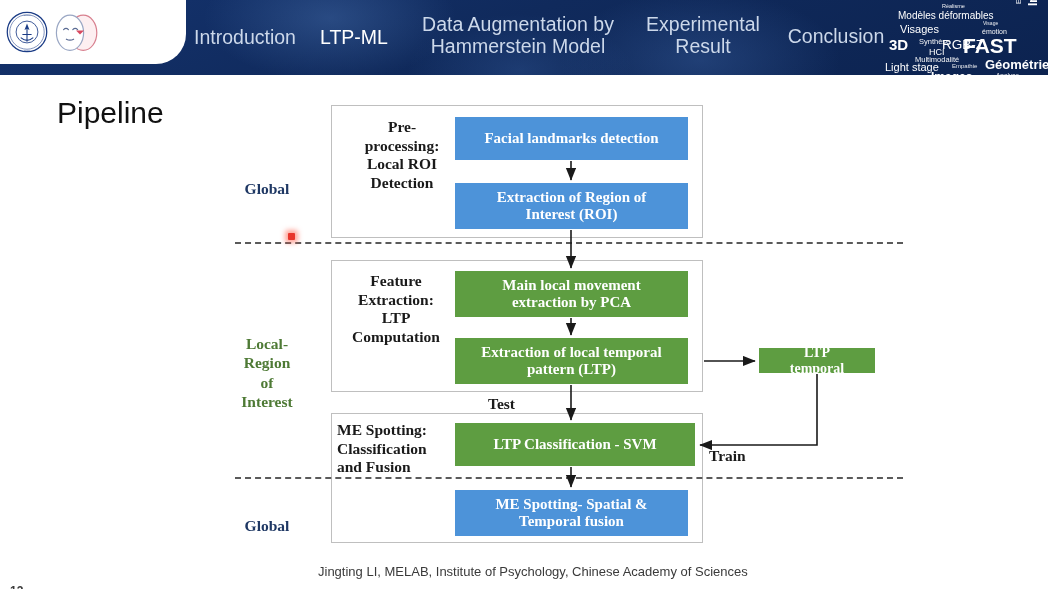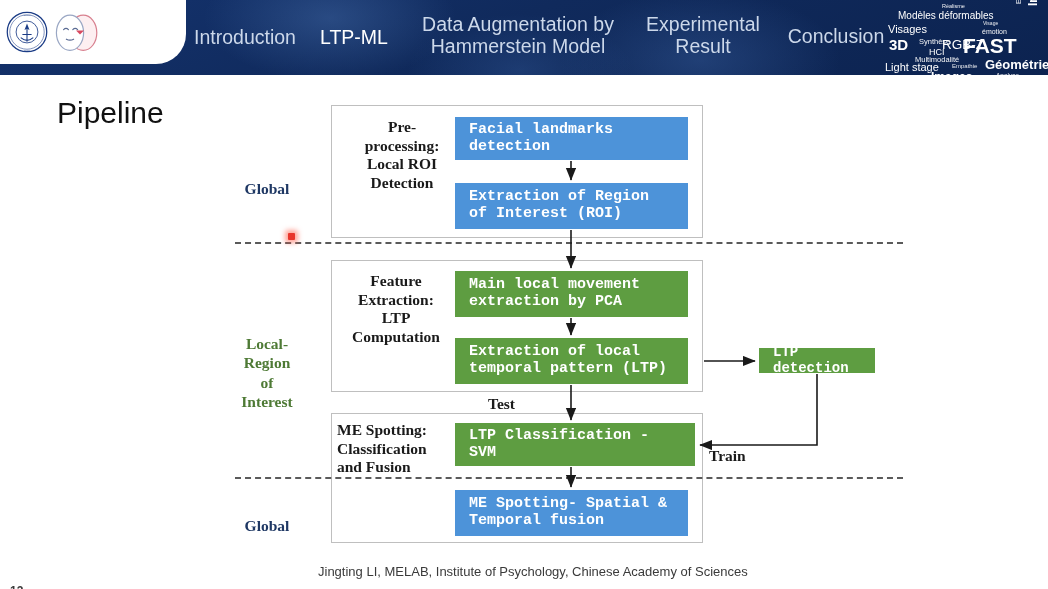--- a/index.html
+++ b/index.html
@@ -59,23 +59,23 @@
     font-size:30px;color:#111111;font-family:"Liberation Sans", sans-serif;
   }
   .stage-box{
     position:absolute;border:1px solid #bfbfbf;background:#ffffff;box-sizing:border-box;
   }
   #stage1{left:331px;top:105px;width:372px;height:133px;}
   #stage2{left:331px;top:260px;width:372px;height:132px;}
   #stage3{left:331px;top:413px;width:372px;height:130px;}
   .pbox{
     position:absolute;box-sizing:border-box;display:flex;
-    align-items:center;justify-content:center;text-align:left;
-    color:#ffffff;font-family:Liberation Mono, monospace;
-    font-weight:bold;font-size:15px;line-height:1.12;padding:2px 14px;
+    align-items:center;justify-content:center;text-align:center;
+    color:#ffffff;font-family:Liberation Serif, serif;
+    font-weight:bold;font-size:15px;line-height:1.12;padding:2px 23px;
   }
   .blue{background:#4D93D9;}
   .green{background:#5E9D41;}
   #b-landmarks{left:455px;top:117px;width:233px;height:43px;}
   #b-roi{left:455px;top:183px;width:233px;height:46px;}
   #b-pca{left:455px;top:271px;width:233px;height:46px;}
   #b-ltp{left:455px;top:338px;width:233px;height:46px;}
   #b-svm{left:455px;top:423px;width:240px;height:43px;}
   #b-fusion{left:455px;top:490px;width:233px;height:46px;}
   #b-ltpsel{left:759px;top:348px;width:116px;height:25px;font-size:14px;}
@@ -155,21 +155,21 @@
 
   <div class="navitem" id="nav-intro">Introduction</div>
   <div class="navitem active" id="nav-ltpml">LTP-ML</div>
   <div class="navitem" id="nav-daug">Data Augmentation by Hammerstein Model</div>
   <div class="navitem" id="nav-conc">Conclusion</div>
   <div class="navitem" id="nav-exp">Experimental Result</div>
 
   <div id="wordcloud">
       <span style="left: 58px; top: 1px; font-size: 5.5px; opacity: 0.95; font-weight: 400;">Réalisme</span>
       <span style="left: 14px; top: 8px; font-size: 10px; opacity: 1; font-weight: 400;">Modèles déformables</span>
-      <span style="left: 4px; top: 21px; font-size: 11px; opacity: 1; font-weight: 400;">Visages</span>
+      <span style="left: 16px; top: 21px; font-size: 11px; opacity: 1; font-weight: 400;">Visages</span>
       <span style="left: 58px; top: 19px; font-size: 13.5px; opacity: 1; font-weight: 400; margin-top: 16px;">RGB-Z</span>
       <span style="left: 99px; top: 18px; font-size: 5px; opacity: 0.9; font-weight: 400;">Visage</span>
       <span style="left: 98px; top: 26px; font-size: 7px; opacity: 0.95; font-weight: 400;">émotion</span>
       <span style="left: 131px; top: 2px; font-size: 7px; opacity: 0.95; font-weight: 400; transform: rotate(-90deg); transform-origin: left top;">Expression</span>
       <span style="left: 142px; top: 4px; font-size: 12px; opacity: 1; font-weight: 600; transform: rotate(-90deg); transform-origin: left top;">Interaction</span>
       <span style="left: 5px; top: 34px; font-size: 15px; opacity: 1; font-weight: 600; text-align: right;">3D</span>
       <span style="left: 35px; top: 35px; font-size: 7.5px; opacity: 0.95; font-weight: 400;">Synthèse</span>
       <span style="left: 45px; top: 45px; font-size: 9px; opacity: 1; font-weight: 400;">HCI</span>
       <span style="left: 79px; top: 32px; font-size: 21px; opacity: 1; font-weight: 600;">FAST</span>
       <span style="left: 31px; top: 53px; font-size: 7.5px; opacity: 0.95; font-weight: 400;">Multimodalité</span>
@@ -205,21 +205,21 @@
 <div class="slabel" id="l-me" style="white-space:pre-line;">ME Spotting:
 Classification
 and Fusion</div>
 
 <div class="pbox blue" id="b-landmarks">Facial landmarks detection</div>
 <div class="pbox blue" id="b-roi">Extraction of Region of Interest (ROI)</div>
 <div class="pbox green" id="b-pca">Main local movement extraction by PCA</div>
 <div class="pbox green" id="b-ltp">Extraction of local temporal pattern (LTP)</div>
 <div class="pbox green" id="b-svm">LTP Classification - SVM</div>
 <div class="pbox blue" id="b-fusion">ME Spotting- Spatial &amp; Temporal fusion</div>
-<div class="pbox green" id="b-ltpsel">LTP detection</div>
+<div class="pbox green" id="b-ltpsel">LTP temporal</div>
 
 <div class="flowlabel" id="lbl-test">Test</div>
 <div class="flowlabel" id="lbl-train">Train</div>
 
 <div class="dashline" id="dash1"></div>
 <div class="dashline" id="dash2"></div>
 
 <div id="laser-dot"></div>
 
 <svg id="connectors">

